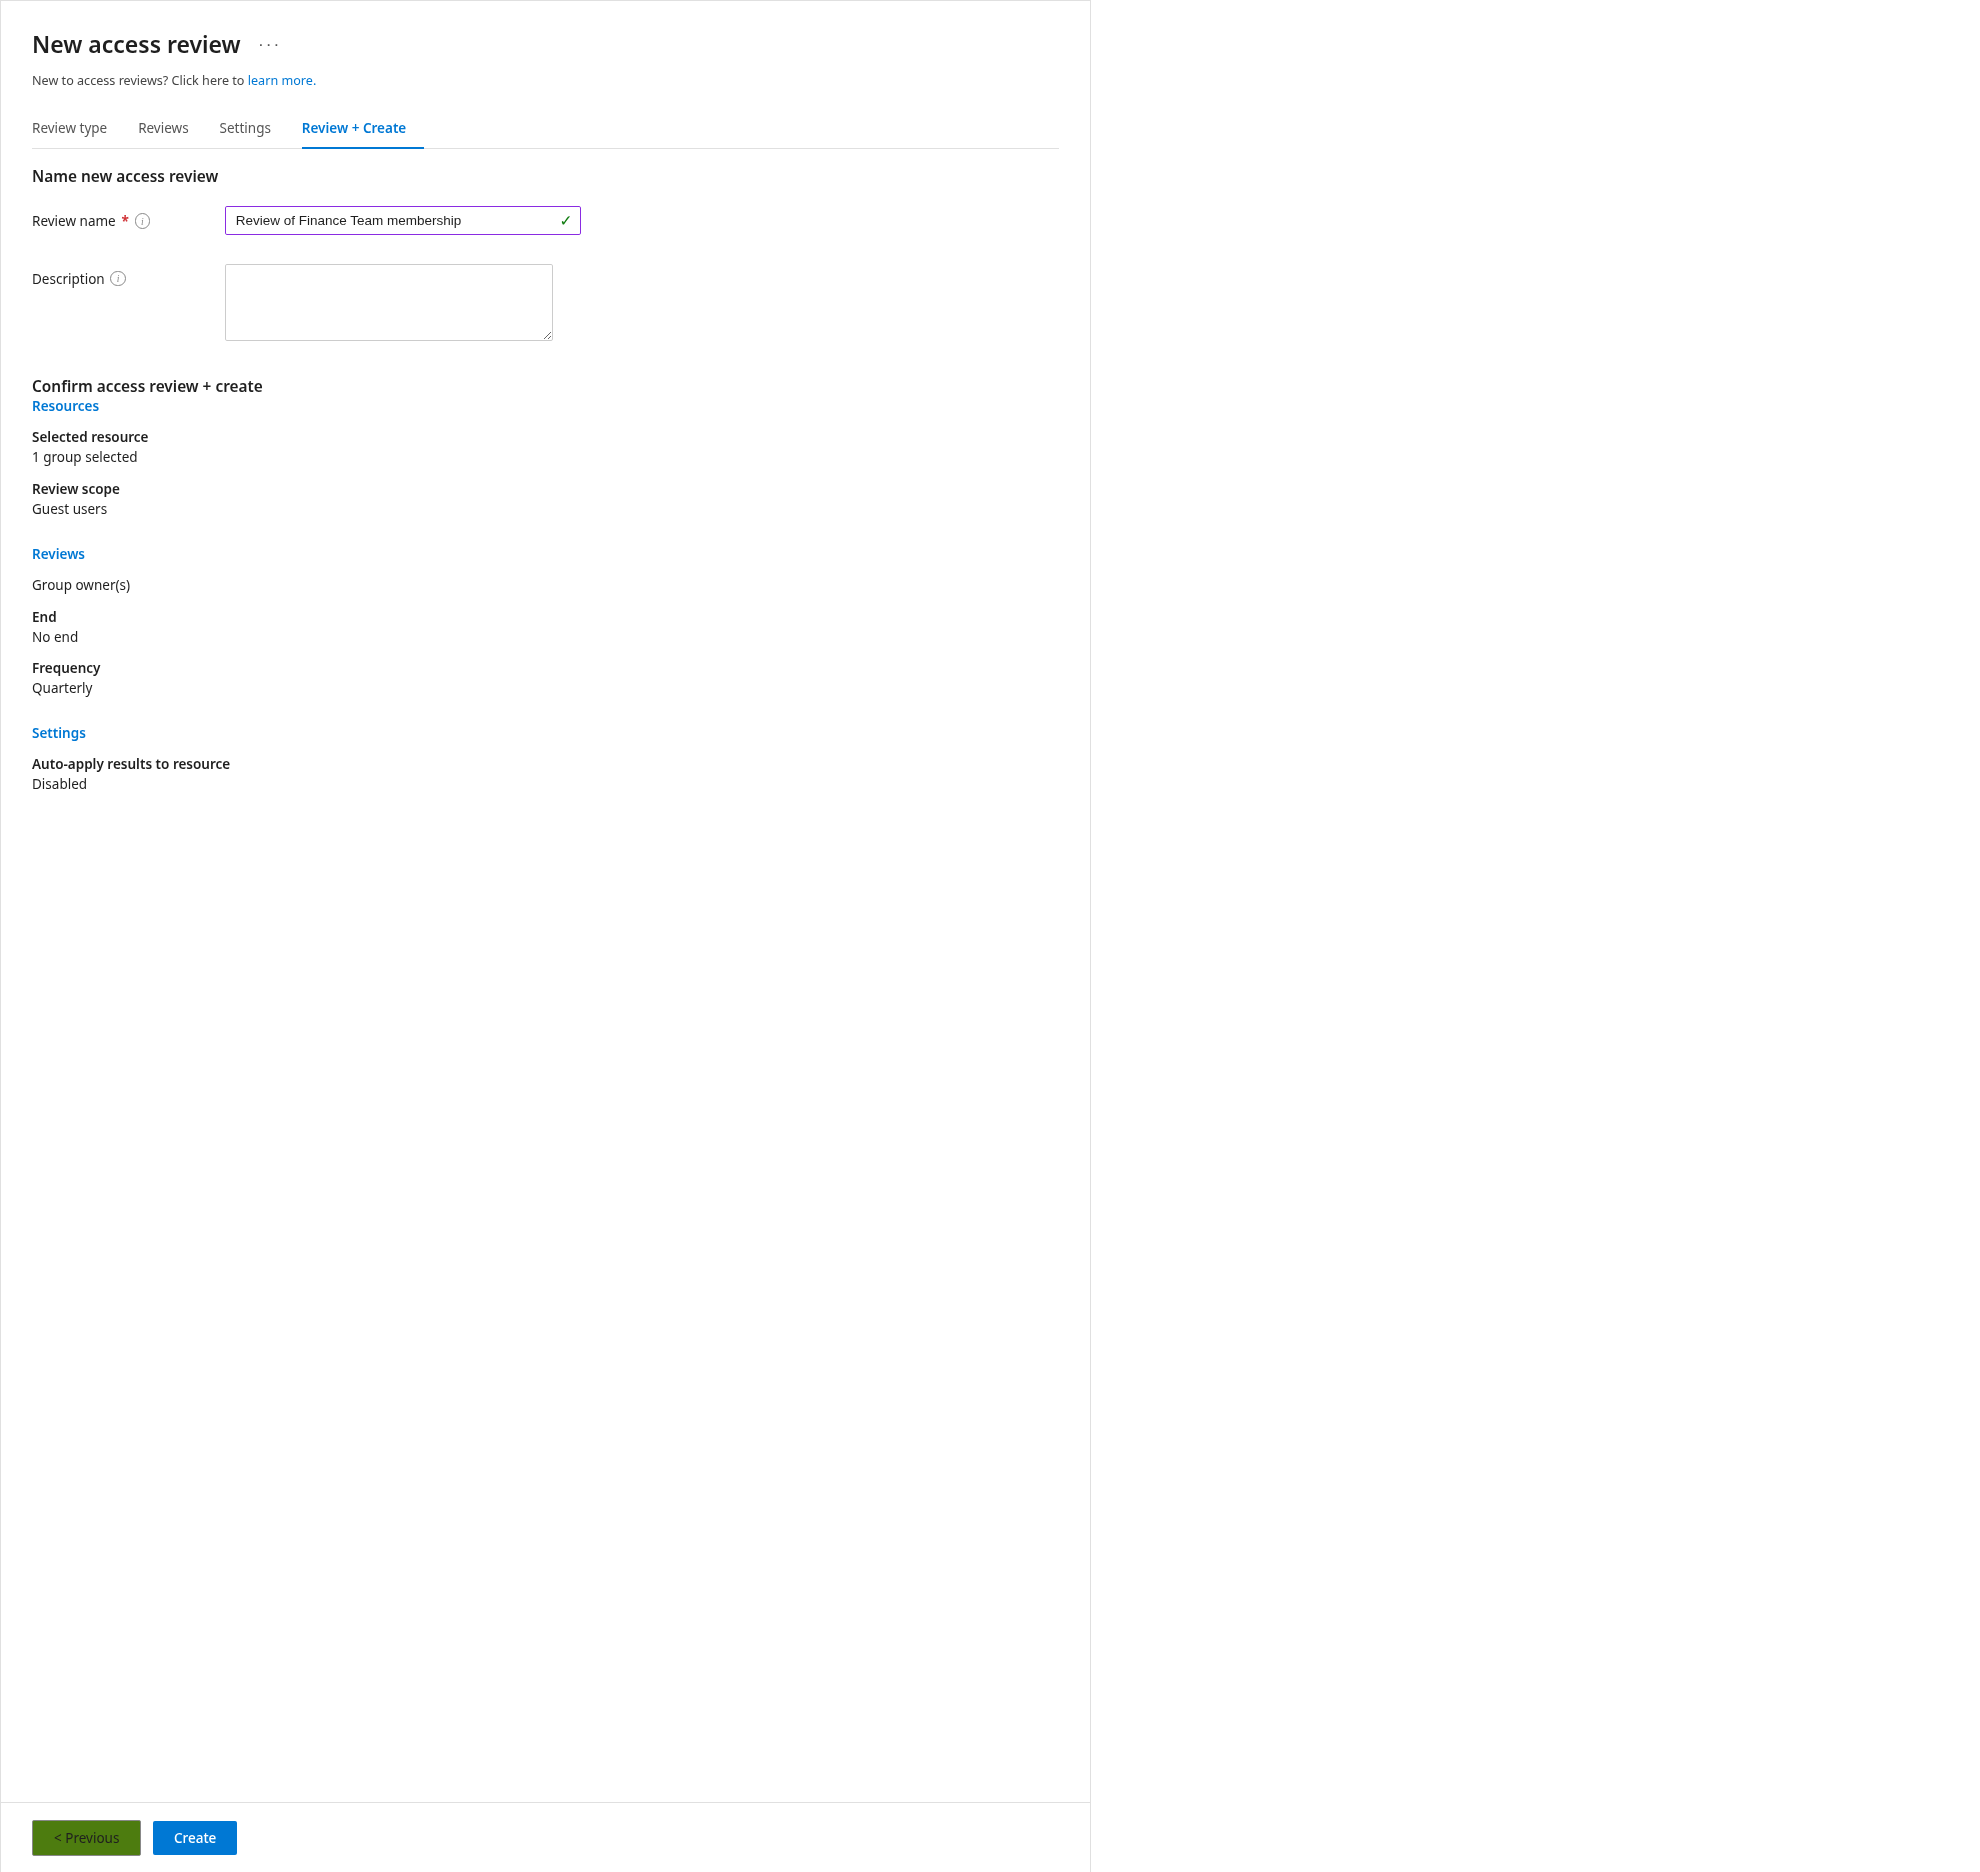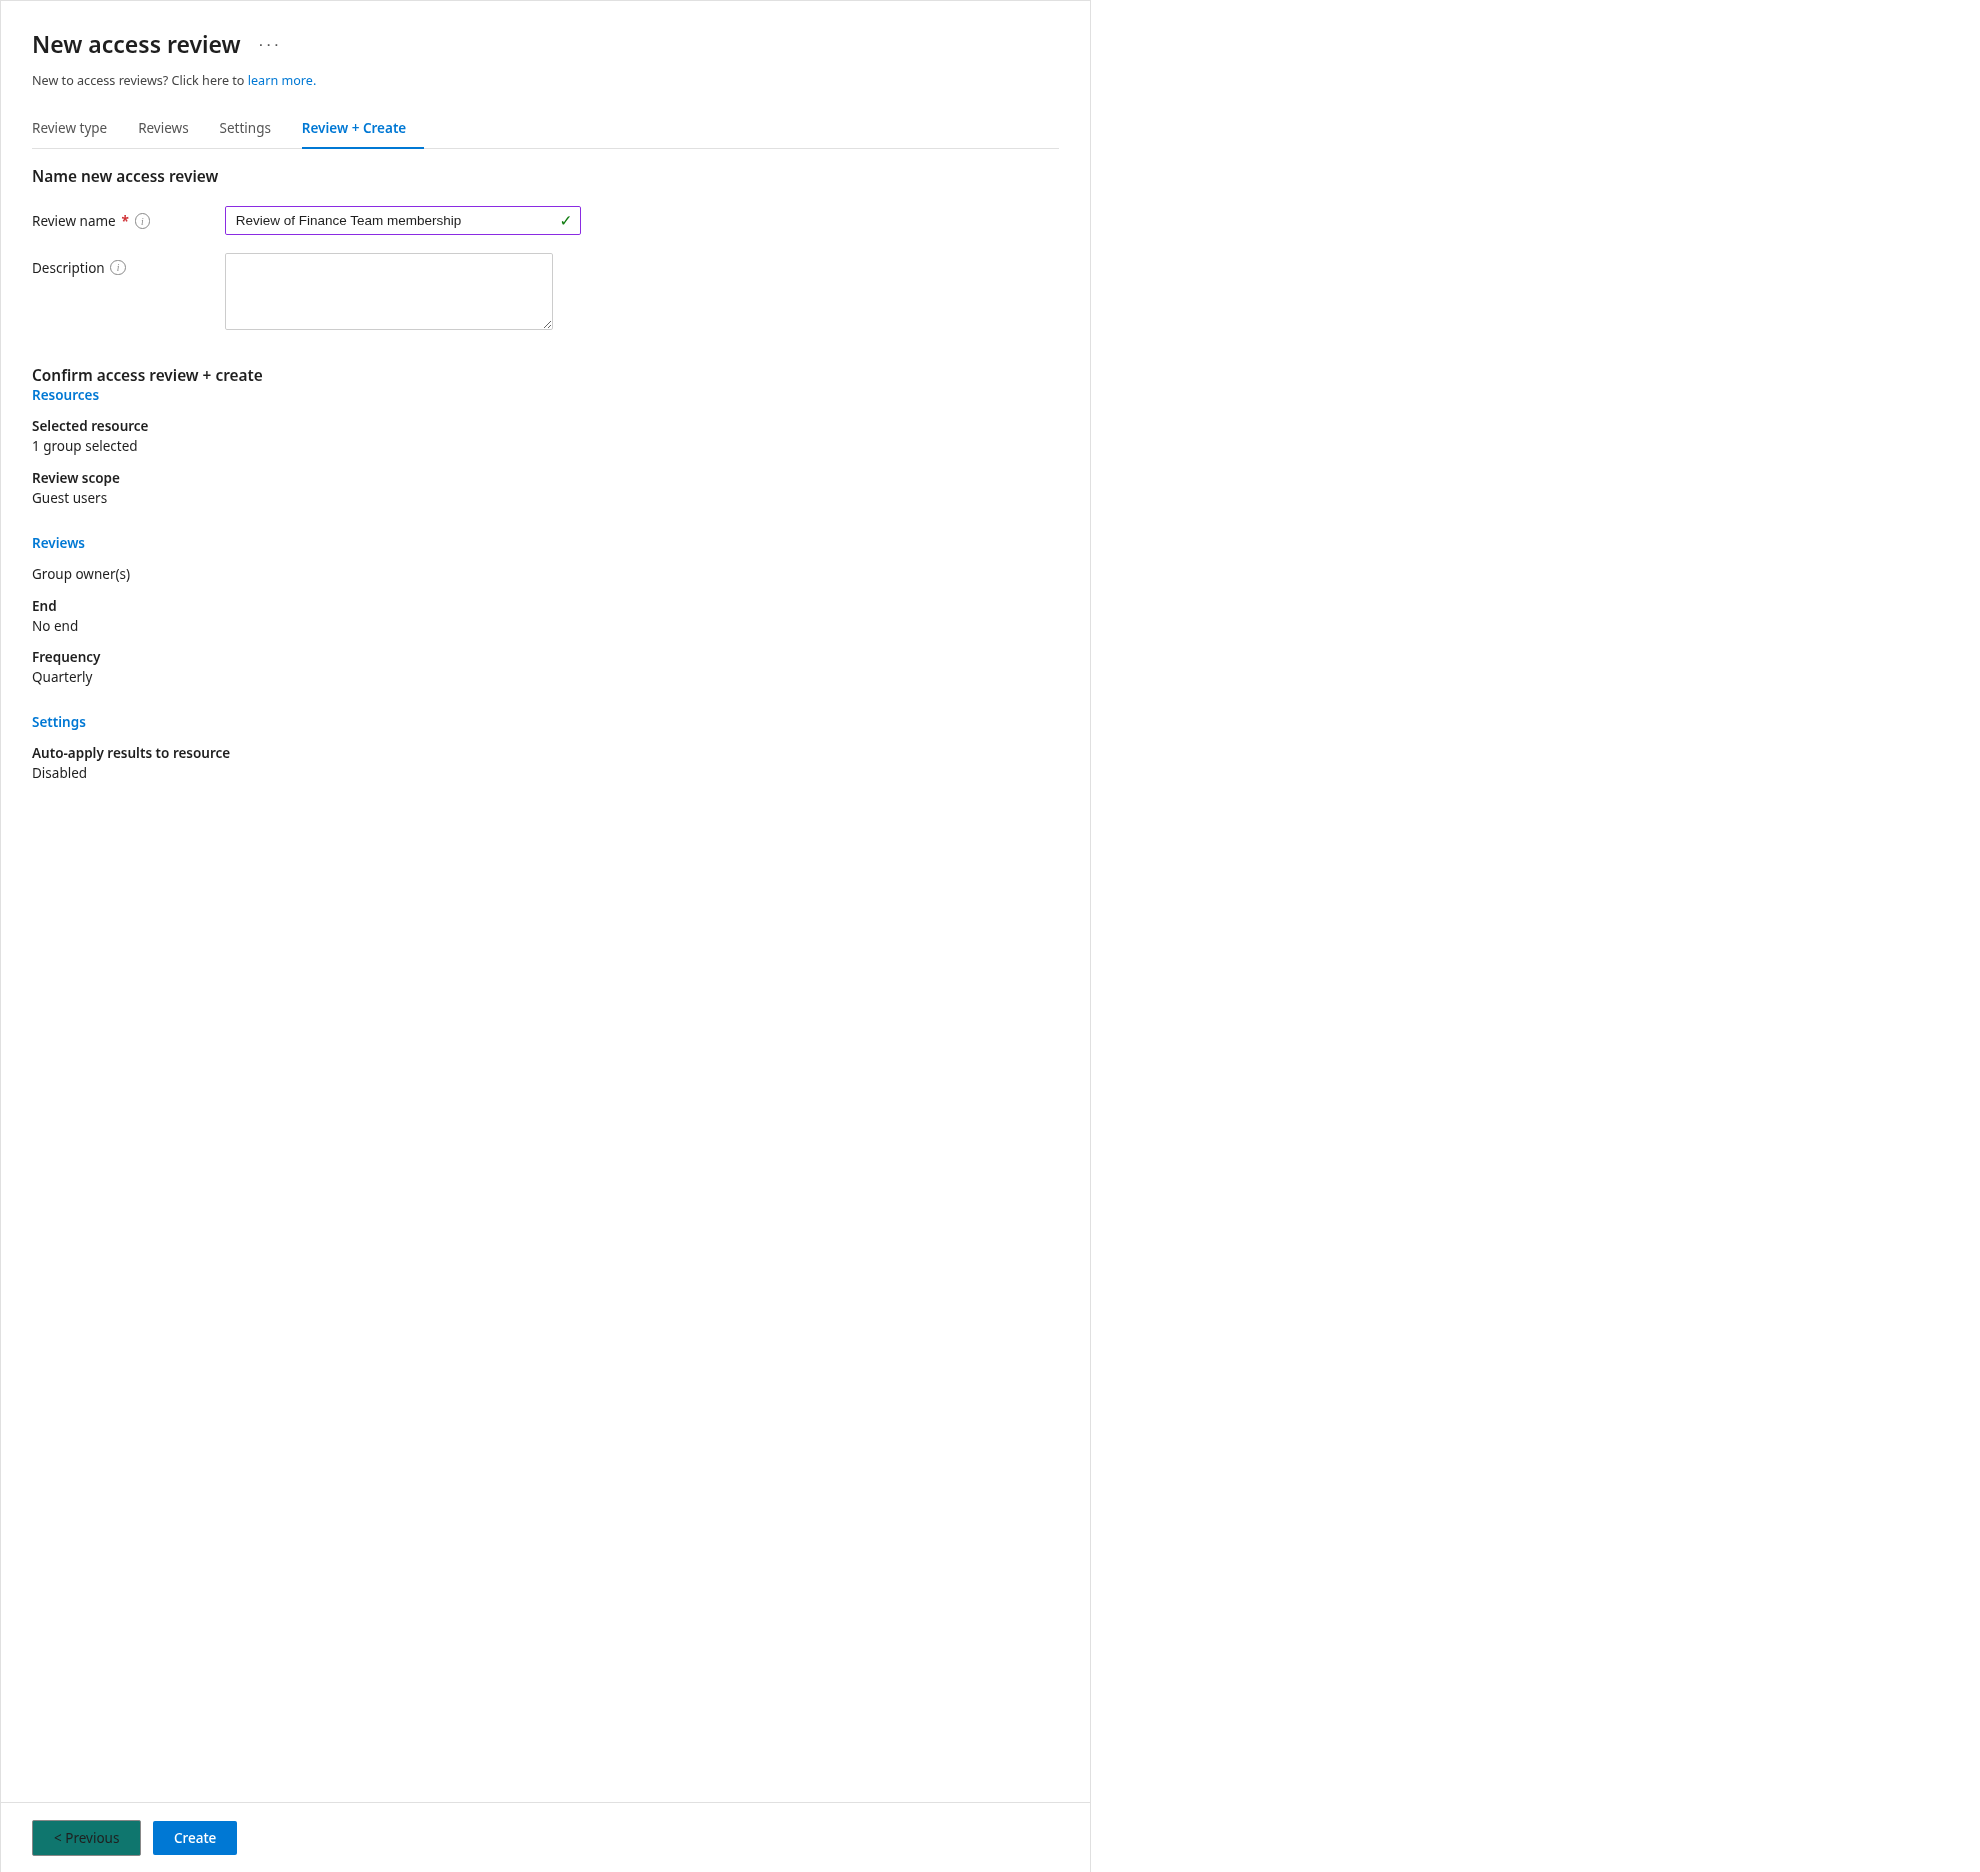--- a/index.html
+++ b/index.html
@@ -79,21 +79,21 @@
     
     .section-title {
       font-size: 15.4px;
       font-weight: 600;
       color: #1f1f1f;
       margin-bottom: 19.3px;
     }
     .form-grid {
       display: grid;
       grid-template-columns: 193px 1fr;
-      row-gap: 18px;
+      row-gap: 29px;
       align-items: start;
       margin-bottom: 31px;
     }
     .form-label {
       font-size: 13.5px;
       color: #1f1f1f;
       display: flex;
       align-items: center;
       gap: 5.8px;
       padding-top: 5.8px;
@@ -186,21 +186,21 @@
     .footer {
       border-top: 1px solid #e0e0e0;
       padding: 17.4px 31px;
       display: flex;
       align-items: center;
       gap: 11.6px;
       background: #fff;
     }
     .btn-previous {
       border: 1.4px solid #888;
-      background: #0f766e;
+      background: #4d7c0f;
       color: #1f1f1f;
       padding: 7.7px 21px;
       font-size: 13.5px;
       border-radius: 1.9px;
       cursor: pointer;
       font-family: inherit;
     }
     .btn-create {
       border: none;
       background: #0078d4;

